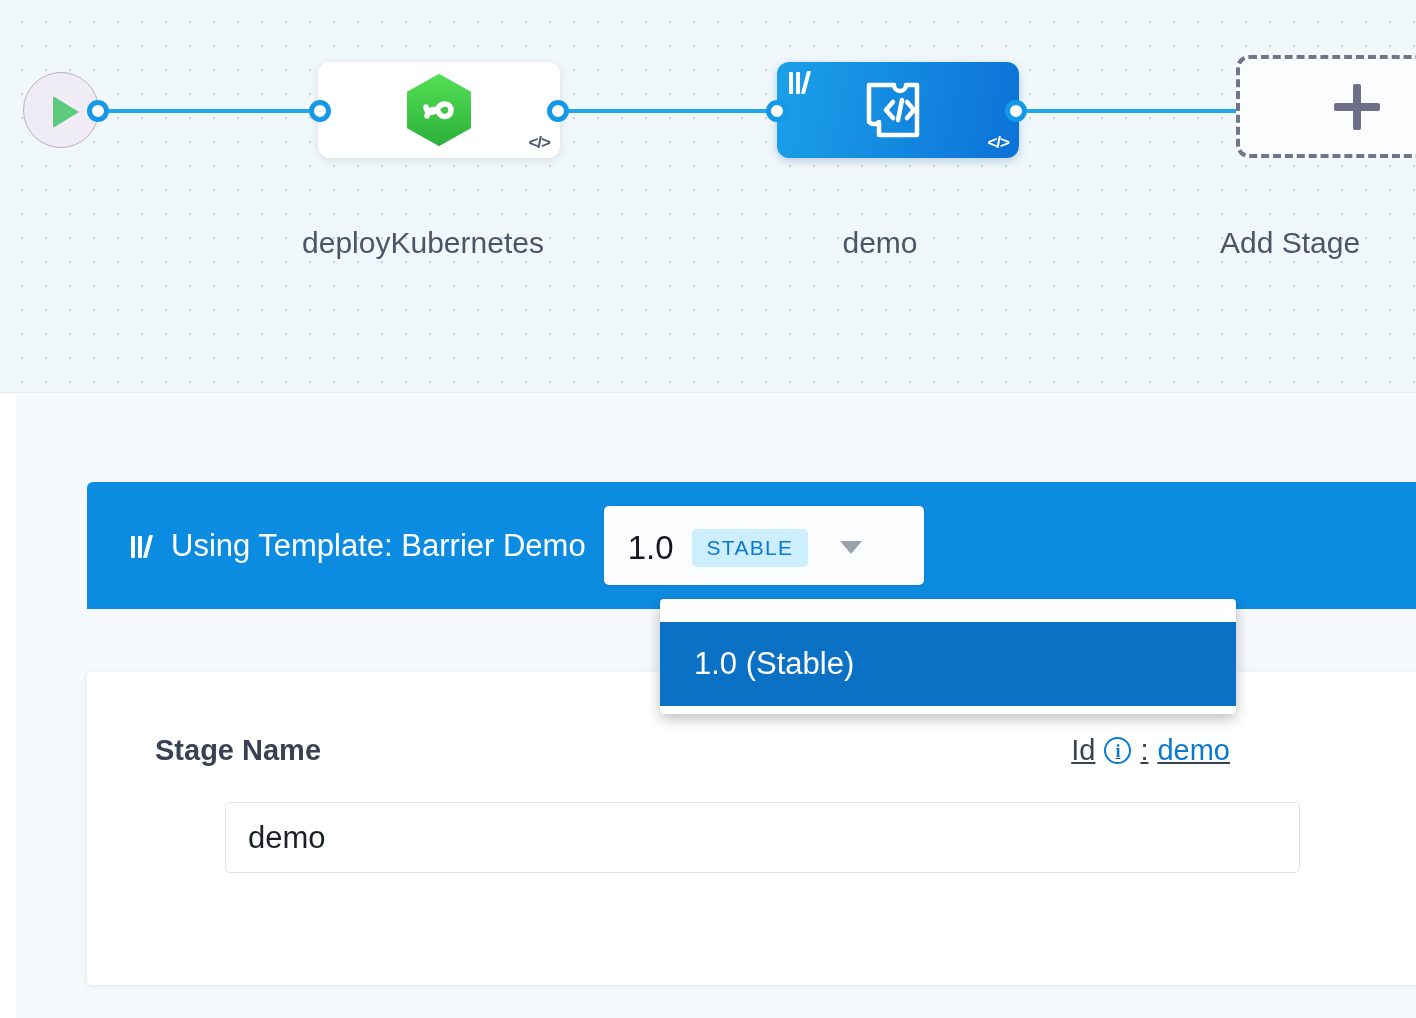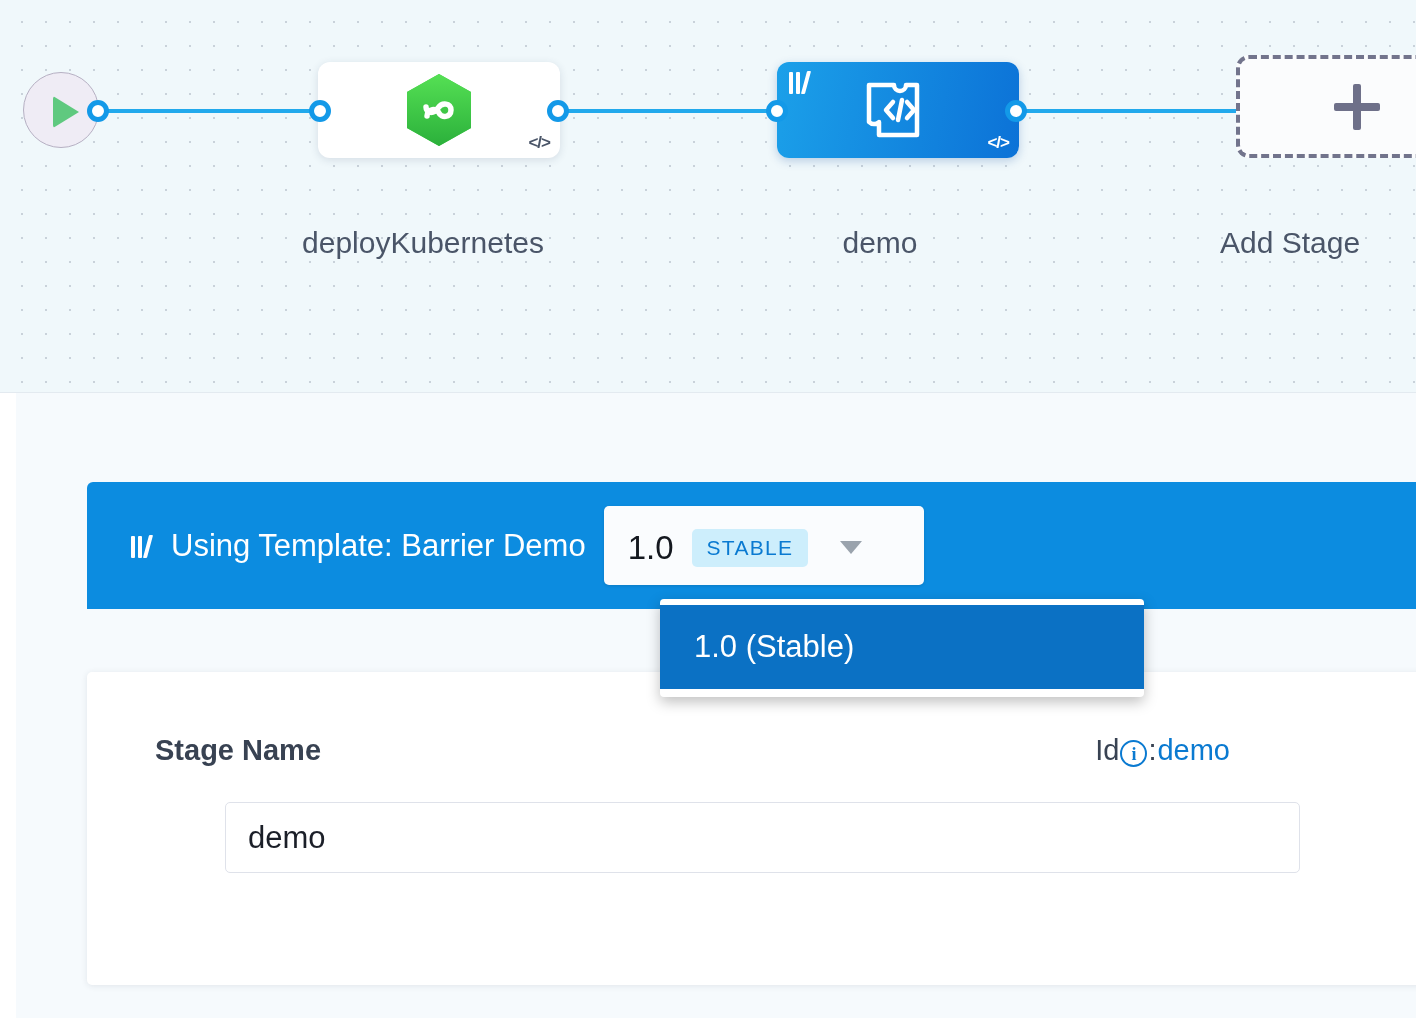--- a/index.html
+++ b/index.html
@@ -209,24 +209,24 @@
     border-left: 11px solid transparent;
     border-right: 11px solid transparent;
     border-top: 13px solid #9aa3ad;
     margin-left: 14px;
   }
 
   
   #version-dropdown {
     position: absolute;
     left: 644px; top: 206px;
-    width: 484px;
+    width: 576px;
     background: #ffffff;
     border-radius: 4px;
-    padding: 6px 0 8px 0;
+    padding: 23px 0 8px 0;
     box-shadow: 0 5px 14px rgba(0,0,0,0.25);
     z-index: 9;
   }
   .dropdown-option {
     height: 84px;
     display: flex; align-items: center;
     padding-left: 34px;
     font-size: 31px;
     color: #2b3a4a;
   }
@@ -249,23 +249,24 @@
     left: 68px; top: 62px;
     width: 1075px;
     display: flex; align-items: center; justify-content: space-between;
   }
   #stage-name-label {
     font-size: 29px;
     font-weight: bold;
     color: #384252;
   }
   #stage-id-group {
-    display: flex; align-items: flex-end; gap: 1px;
+    display: flex; align-items: center; gap: 9px;
     font-size: 29px;
     color: #384252;
+    text-decoration: underline;
   }
   #info-icon-circle {
     width: 27px; height: 27px;
     border: 2.2px solid #0a7ad1;
     border-radius: 50%;
     color: #0a7ad1;
     font-size: 18px;
     font-weight: bold;
     display: flex; align-items: center; justify-content: center;
     line-height: 1;

